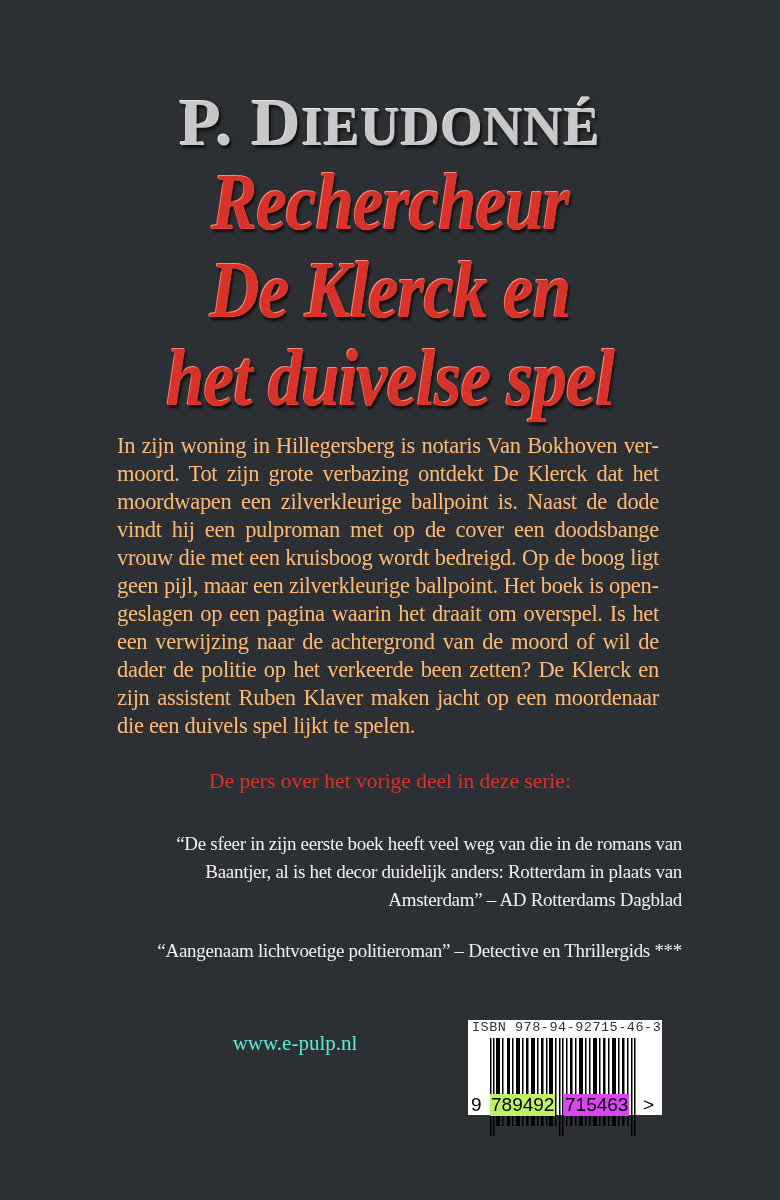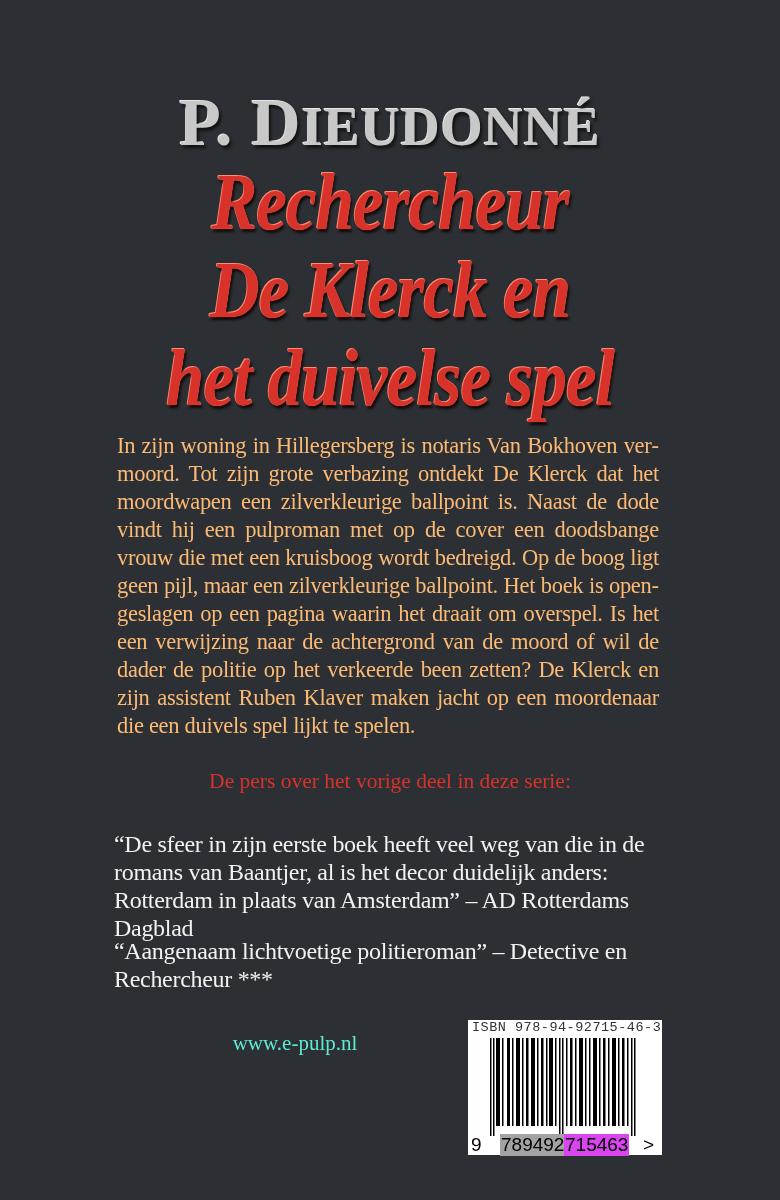--- a/index.html
+++ b/index.html
@@ -45,24 +45,24 @@
     hyphens: manual;
   }
   .press-heading {
     position: absolute; left: 0; width: 780px; top: 768px;
     text-align: center;
     color: #d8322a;
     font-size: 21.5px;
     line-height: 26px;
   }
   .review {
-    position: absolute; left: 114px; width: 560px;
-    text-align: left;
+    position: absolute; left: 122px; width: 560px;
+    text-align: right;
     color: #f2f2f2;
-    font-size: 24px;
+    font-size: 19px;
     line-height: 28px;
     letter-spacing: -0.3px;
   }
   .review.r1 { top: 830px; }
   .review.r2 { top: 937px; }
   .publisher {
     position: absolute; left: 150px; width: 290px; top: 1028px;
     text-align: center;
   }
   .publisher .name {
@@ -74,34 +74,34 @@
     transform: scaleX(0.88);
     display: inline-block;
   }
   .publisher .url {
     color: #5eead4;
     font-size: 21px;
     line-height: 30px;
     white-space: nowrap;
   }
   .barcode {
-    position: absolute; left: 468px; top: 1020px; width: 194px; height: 135px;
+    position: absolute; left: 468px; top: 1020px; width: 194px; height: 95px;
     background: #ffffff;
   }
   .barcode .isbn {
     position: absolute; left: 4px; top: 0px;
     font-family: "Liberation Mono", "DejaVu Sans Mono", monospace;
     font-size: 13.5px; color: #333; letter-spacing: 0.5px;
     white-space: nowrap;
   }
   .barcode .bars {
     position: absolute; left: 22px; top: 18px; width: 150px; height: 98px;
   }
   .barcode .d-first { position: absolute; left: 3px; bottom: -1px; }
-  .barcode .d-left { position: absolute; left: 32px; bottom: -1px; background:#a3a3a3; padding: 0 1px; }
+  .barcode .d-left { position: absolute; left: 22px; bottom: -1px; background:#bef264; padding: 0 1px; }
   .barcode .d-right { position: absolute; left: 96px; bottom: -1px; background:#d946ef; padding: 0 1px; }
   .barcode .d-arrow { position: absolute; left: 175px; bottom: -1px; }
   .digits-wrap { position:absolute; left:0; right:0; bottom:0; height:24px; font-family: "Liberation Sans", sans-serif; font-size: 19px; color:#000; }
 </style>
 </head>
 <body>
 
 <div class="author">
   <span>P.</span>
   <span>D</span><span class="sc">IEUDONNÉ</span>
@@ -111,21 +111,21 @@
   <div>Rechercheur</div>
   <div>De Klerck en</div>
   <div>het duivelse spel</div>
 </div>
 
 <div class="blurb">In zijn woning in Hillegersberg is notaris Van Bokhoven ver­moord. Tot zijn grote verbazing ontdekt De Klerck dat het moordwapen een zilverkleurige ballpoint is. Naast de dode vindt hij een pulproman met op de cover een doodsbange vrouw die met een kruisboog wordt bedreigd. Op de boog ligt geen pijl, maar een zilverkleurige ballpoint. Het boek is open­geslagen op een pagina waarin het draait om overspel. Is het een verwijzing naar de achtergrond van de moord of wil de dader de politie op het verkeerde been zetten? De Klerck en zijn assistent Ruben Klaver maken jacht op een moordenaar die een duivels spel lijkt te spelen.</div>
 
 <div class="press-heading">De pers over het vorige deel in deze serie:</div>
 
 <div class="review r1">“De sfeer in zijn eerste boek heeft veel weg van die in de ro­mans van Baantjer, al is het decor duidelijk anders: Rotterdam in plaats van Amsterdam” – AD Rotterdams Dagblad</div>
-<div class="review r2">“Aangenaam lichtvoetige politieroman” – Detective en Rechercheur ***</div>
+<div class="review r2">“Aangenaam lichtvoetige politieroman” – Detective en Thrillergids ***</div>
 
 <div class="publisher">
   <div class="url">www.e-pulp.nl</div>
 </div>
 
 <div class="barcode">
   <div class="isbn">ISBN 978-94-92715-46-3</div>
   <svg class="bars" viewBox="0 0 150 98" preserveAspectRatio="none">
     <g fill="#000">
       <rect x="0" y="0" width="1.5" height="98"></rect>

